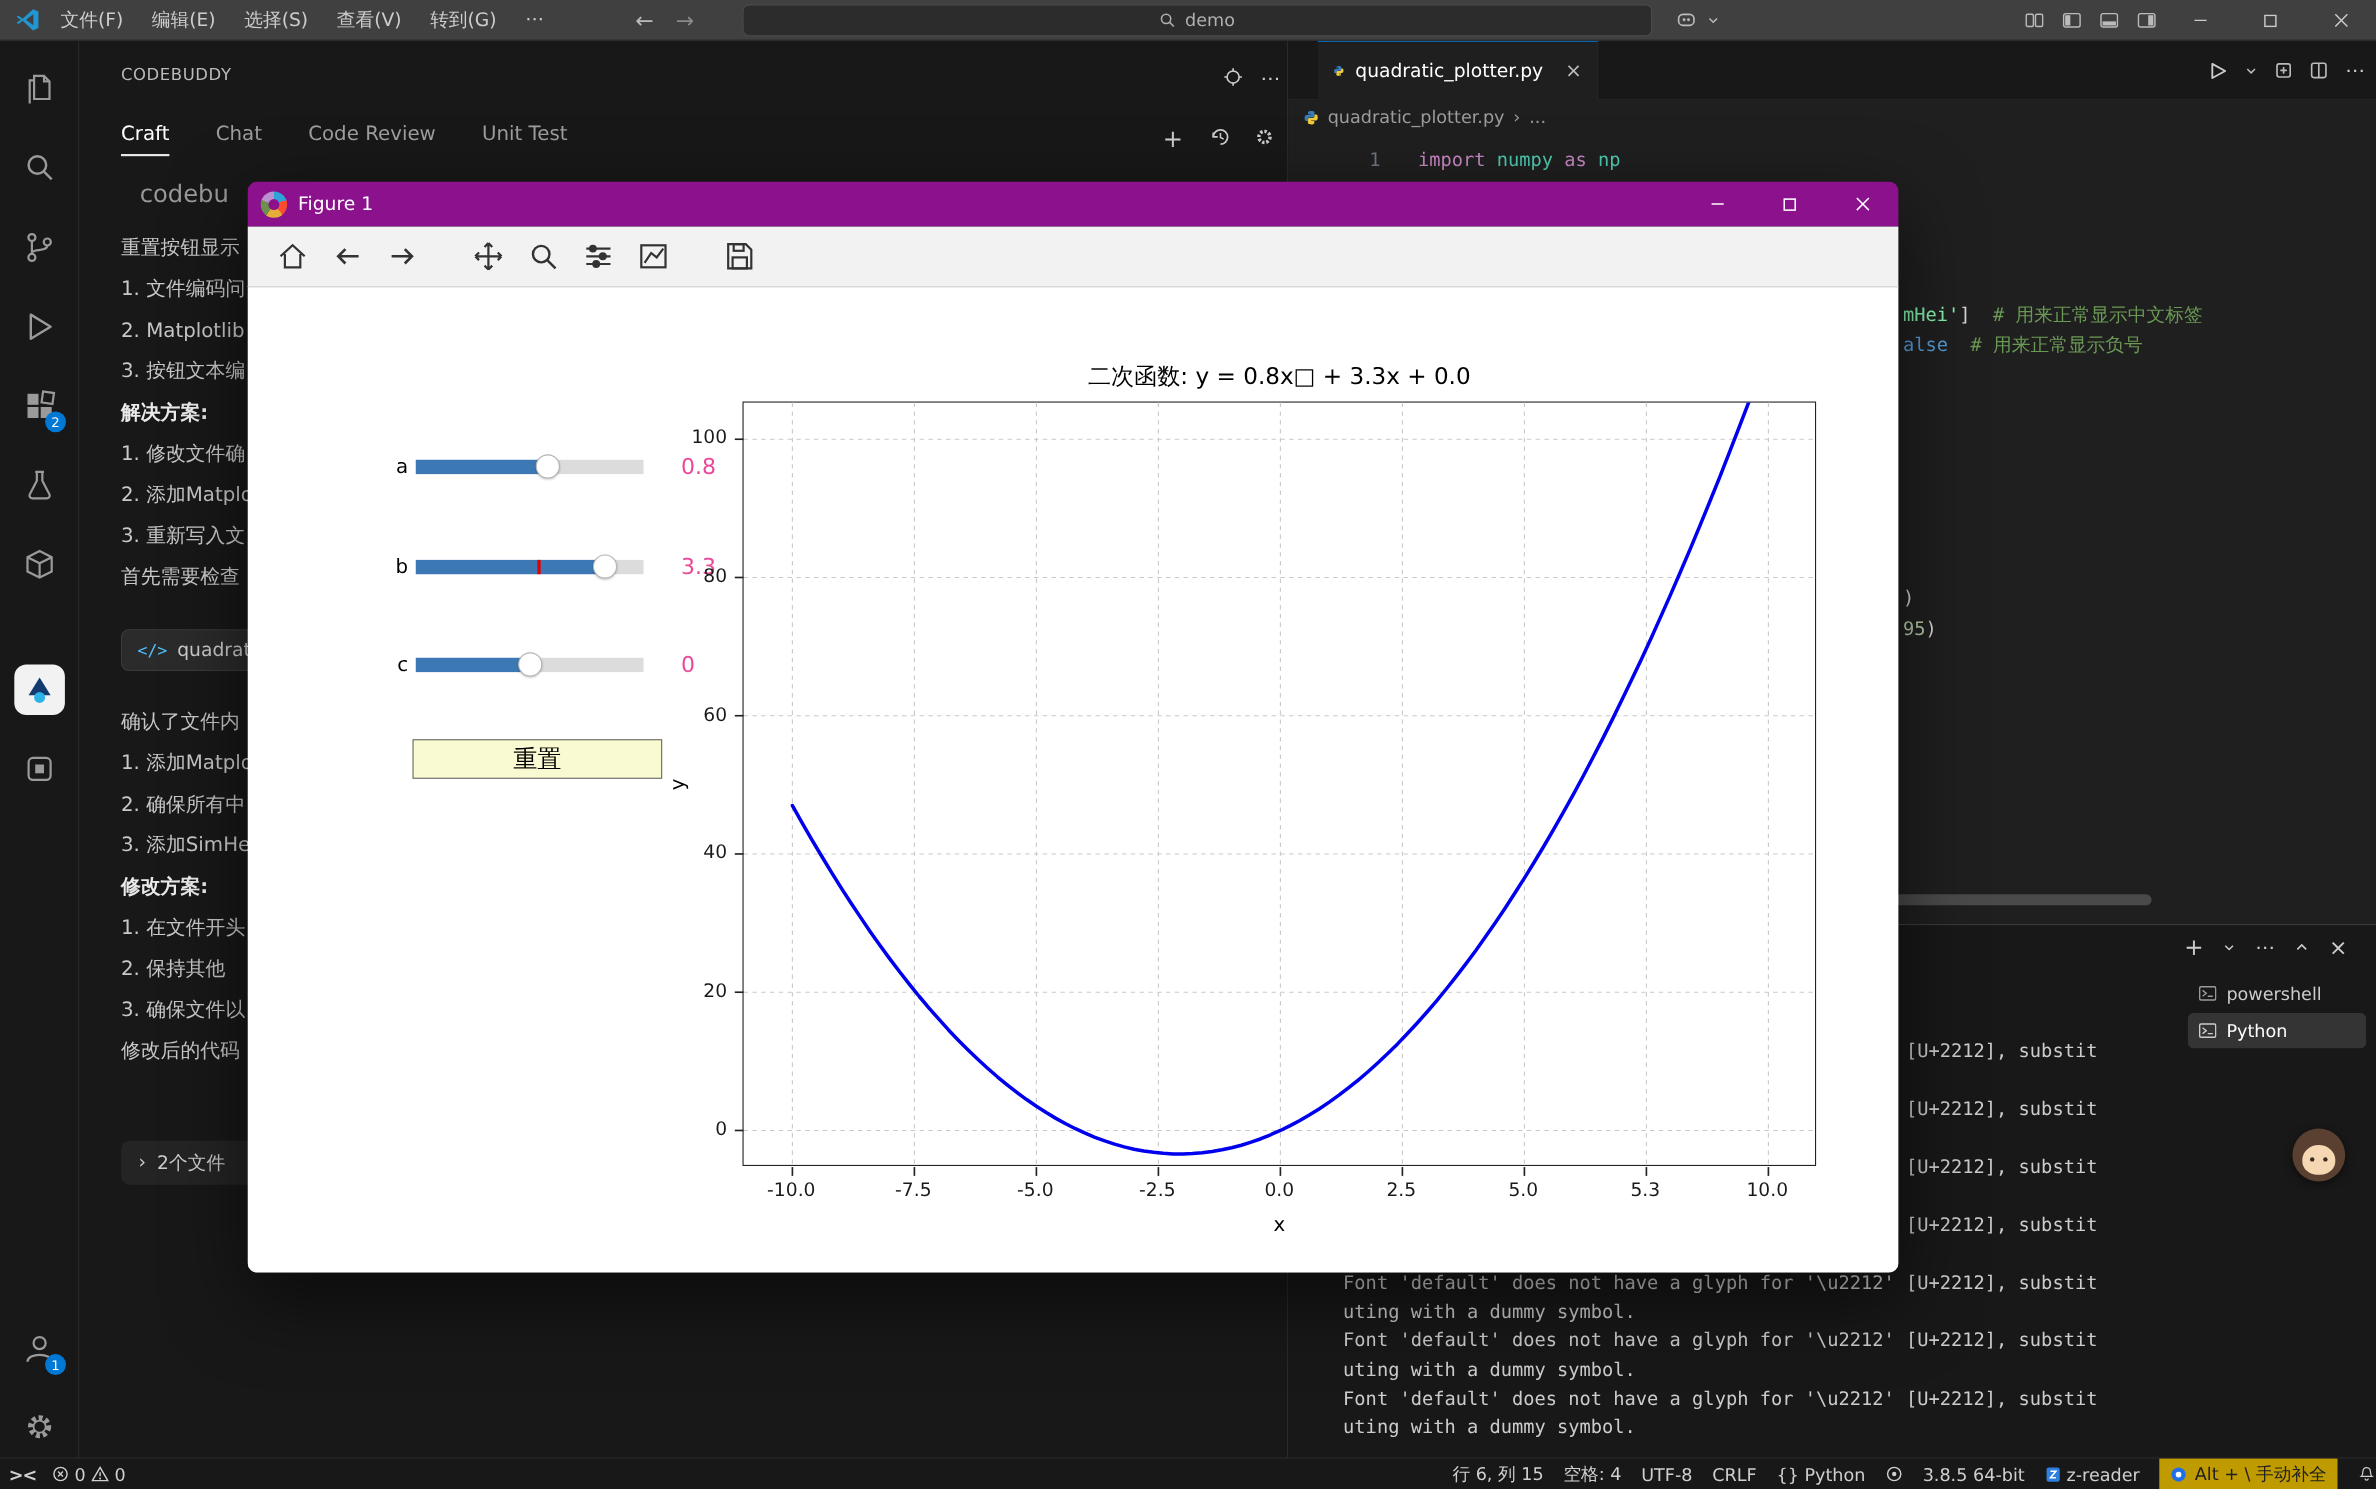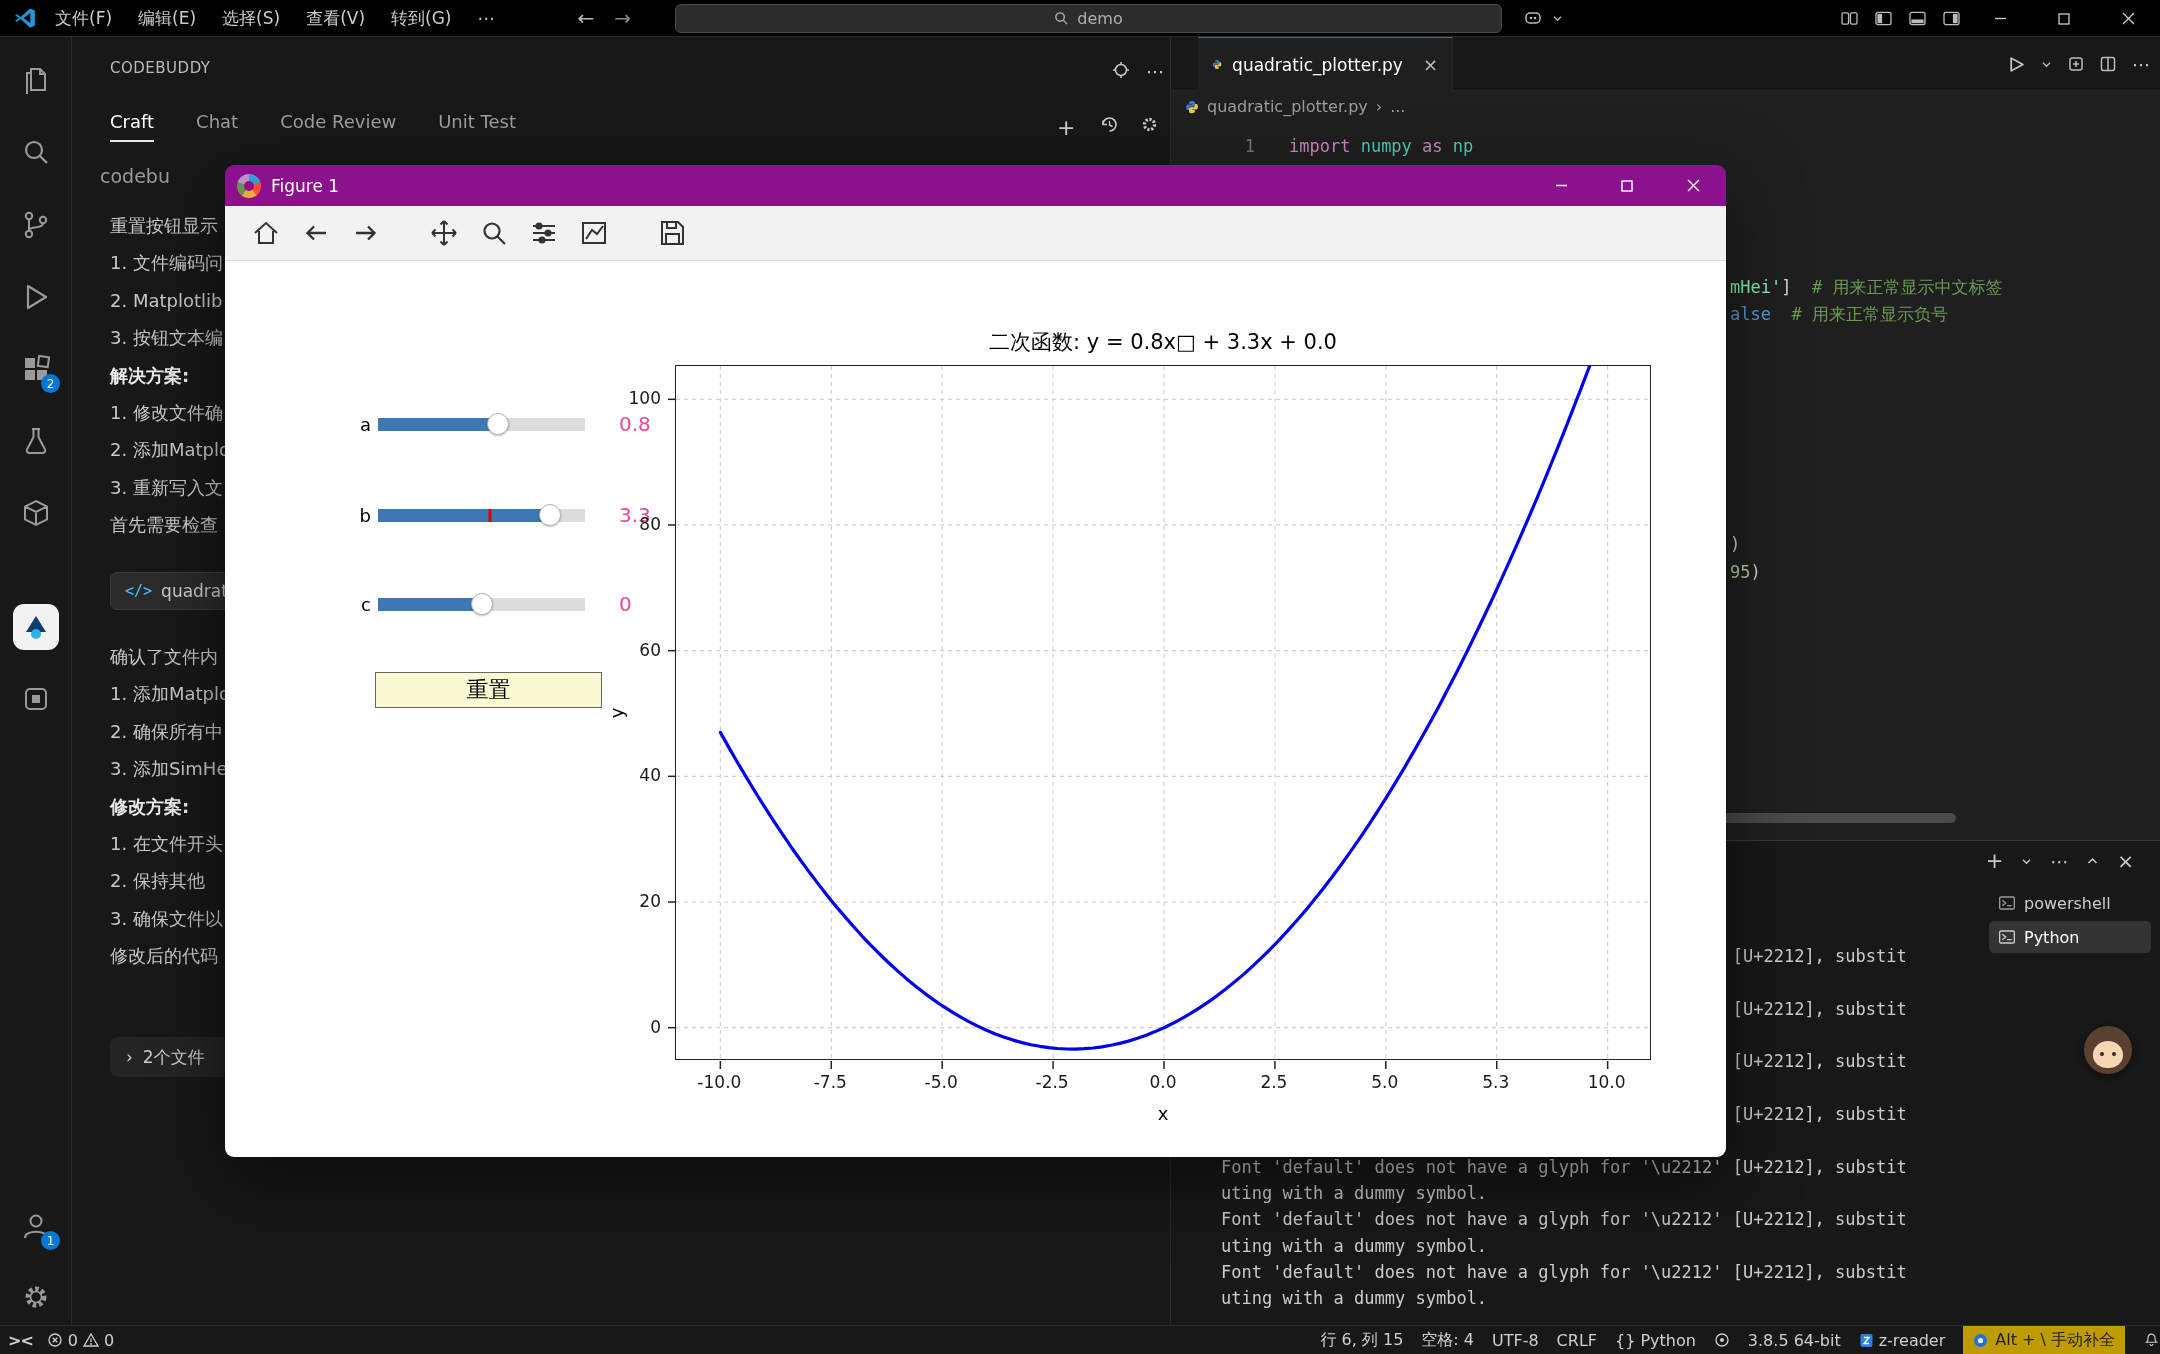--- a/index.html
+++ b/index.html
@@ -3,21 +3,21 @@
 <meta charset="utf-8">
 <style>
   * { margin:0; padding:0; box-sizing:border-box; }
   html,body { background:#000; }
   body { font-family:"DejaVu Sans","Liberation Sans",sans-serif; cursor:default; }
   #app { position:relative; width:2160px; height:1354px; background:#1f1f1f; overflow:hidden; color:#cccccc; }
   .abs { position:absolute; }
   svg { display:block; }
 
   
-  .titlebar { position:absolute; left:0; top:0; width:2160px; height:37px; background:#000000; border-bottom:1px solid #2a2a2a; display:flex; align-items:center; z-index:5; }
+  .titlebar { position:absolute; left:0; top:0; width:2160px; height:37px; background:#404040; border-bottom:1px solid #2a2a2a; display:flex; align-items:center; z-index:5; }
   .menu-item { font-size:17px; color:#cccccc; padding:0 13px; }
   .nav-arrow { font-size:20px; color:#bbbbbb; padding:0 10px; }
   .search-box { position:absolute; left:675px; top:4px; width:827px; height:29px; background:#2c2c2d; border:1px solid #4a4a4a; border-radius:6px; display:flex; align-items:center; justify-content:center; gap:8px; color:#b0b0b0; font-size:16px; }
   .tb-right { position:absolute; right:0; top:0; height:37px; display:flex; align-items:center; }
   .tb-icon { width:34px; height:37px; display:flex; align-items:center; justify-content:center; }
   .win-btn { width:64px; height:37px; display:flex; align-items:center; justify-content:center; }
 
   
   .activitybar { position:absolute; left:0; top:37px; width:72px; height:1288px; background:#181818; border-right:1px solid #2a2a2a; z-index:4; }
   .act-item { position:absolute; left:0; width:72px; height:64px; display:flex; align-items:center; justify-content:center; }
@@ -284,21 +284,21 @@
           <path d="M9.5 6 V10 L12.5 11.5" fill="none" stroke="#ccc" stroke-width="1.4"></path>
         </svg>
     </span>
     <span class="sb-tab-ic" style="left:1068px;">
       <svg width="19" height="19" viewBox="0 0 30 30">
           <circle cx="15" cy="15" r="8" fill="none" stroke="#ccc" stroke-width="5" stroke-dasharray="3.5 2.6"></circle>
           <circle cx="15" cy="15" r="3.4" fill="#181818"></circle>
         </svg>
     </span>
 
-    <div class="abs" style="left:28px; top:128px; font-size:19px; color:#9a9a9a; white-space:nowrap;">codebu</div>
+    <div class="abs" style="left:55px; top:128px; font-size:22px; color:#9a9a9a; white-space:nowrap;">codebu</div>
 
     <div id="msgs1" class="abs" style="left:38px; top:170px; width:420px;">
         <div class="msg">重置按钮显示</div>
         <div class="msg">1. 文件编码问</div>
         <div class="msg">2. Matplotlib</div>
         <div class="msg">3. 按钮文本编</div>
         <div class="msg bold">解决方案:</div>
         <div class="msg">1. 修改文件确</div>
         <div class="msg">2. 添加Matplo</div>
         <div class="msg">3. 重新写入文</div>

